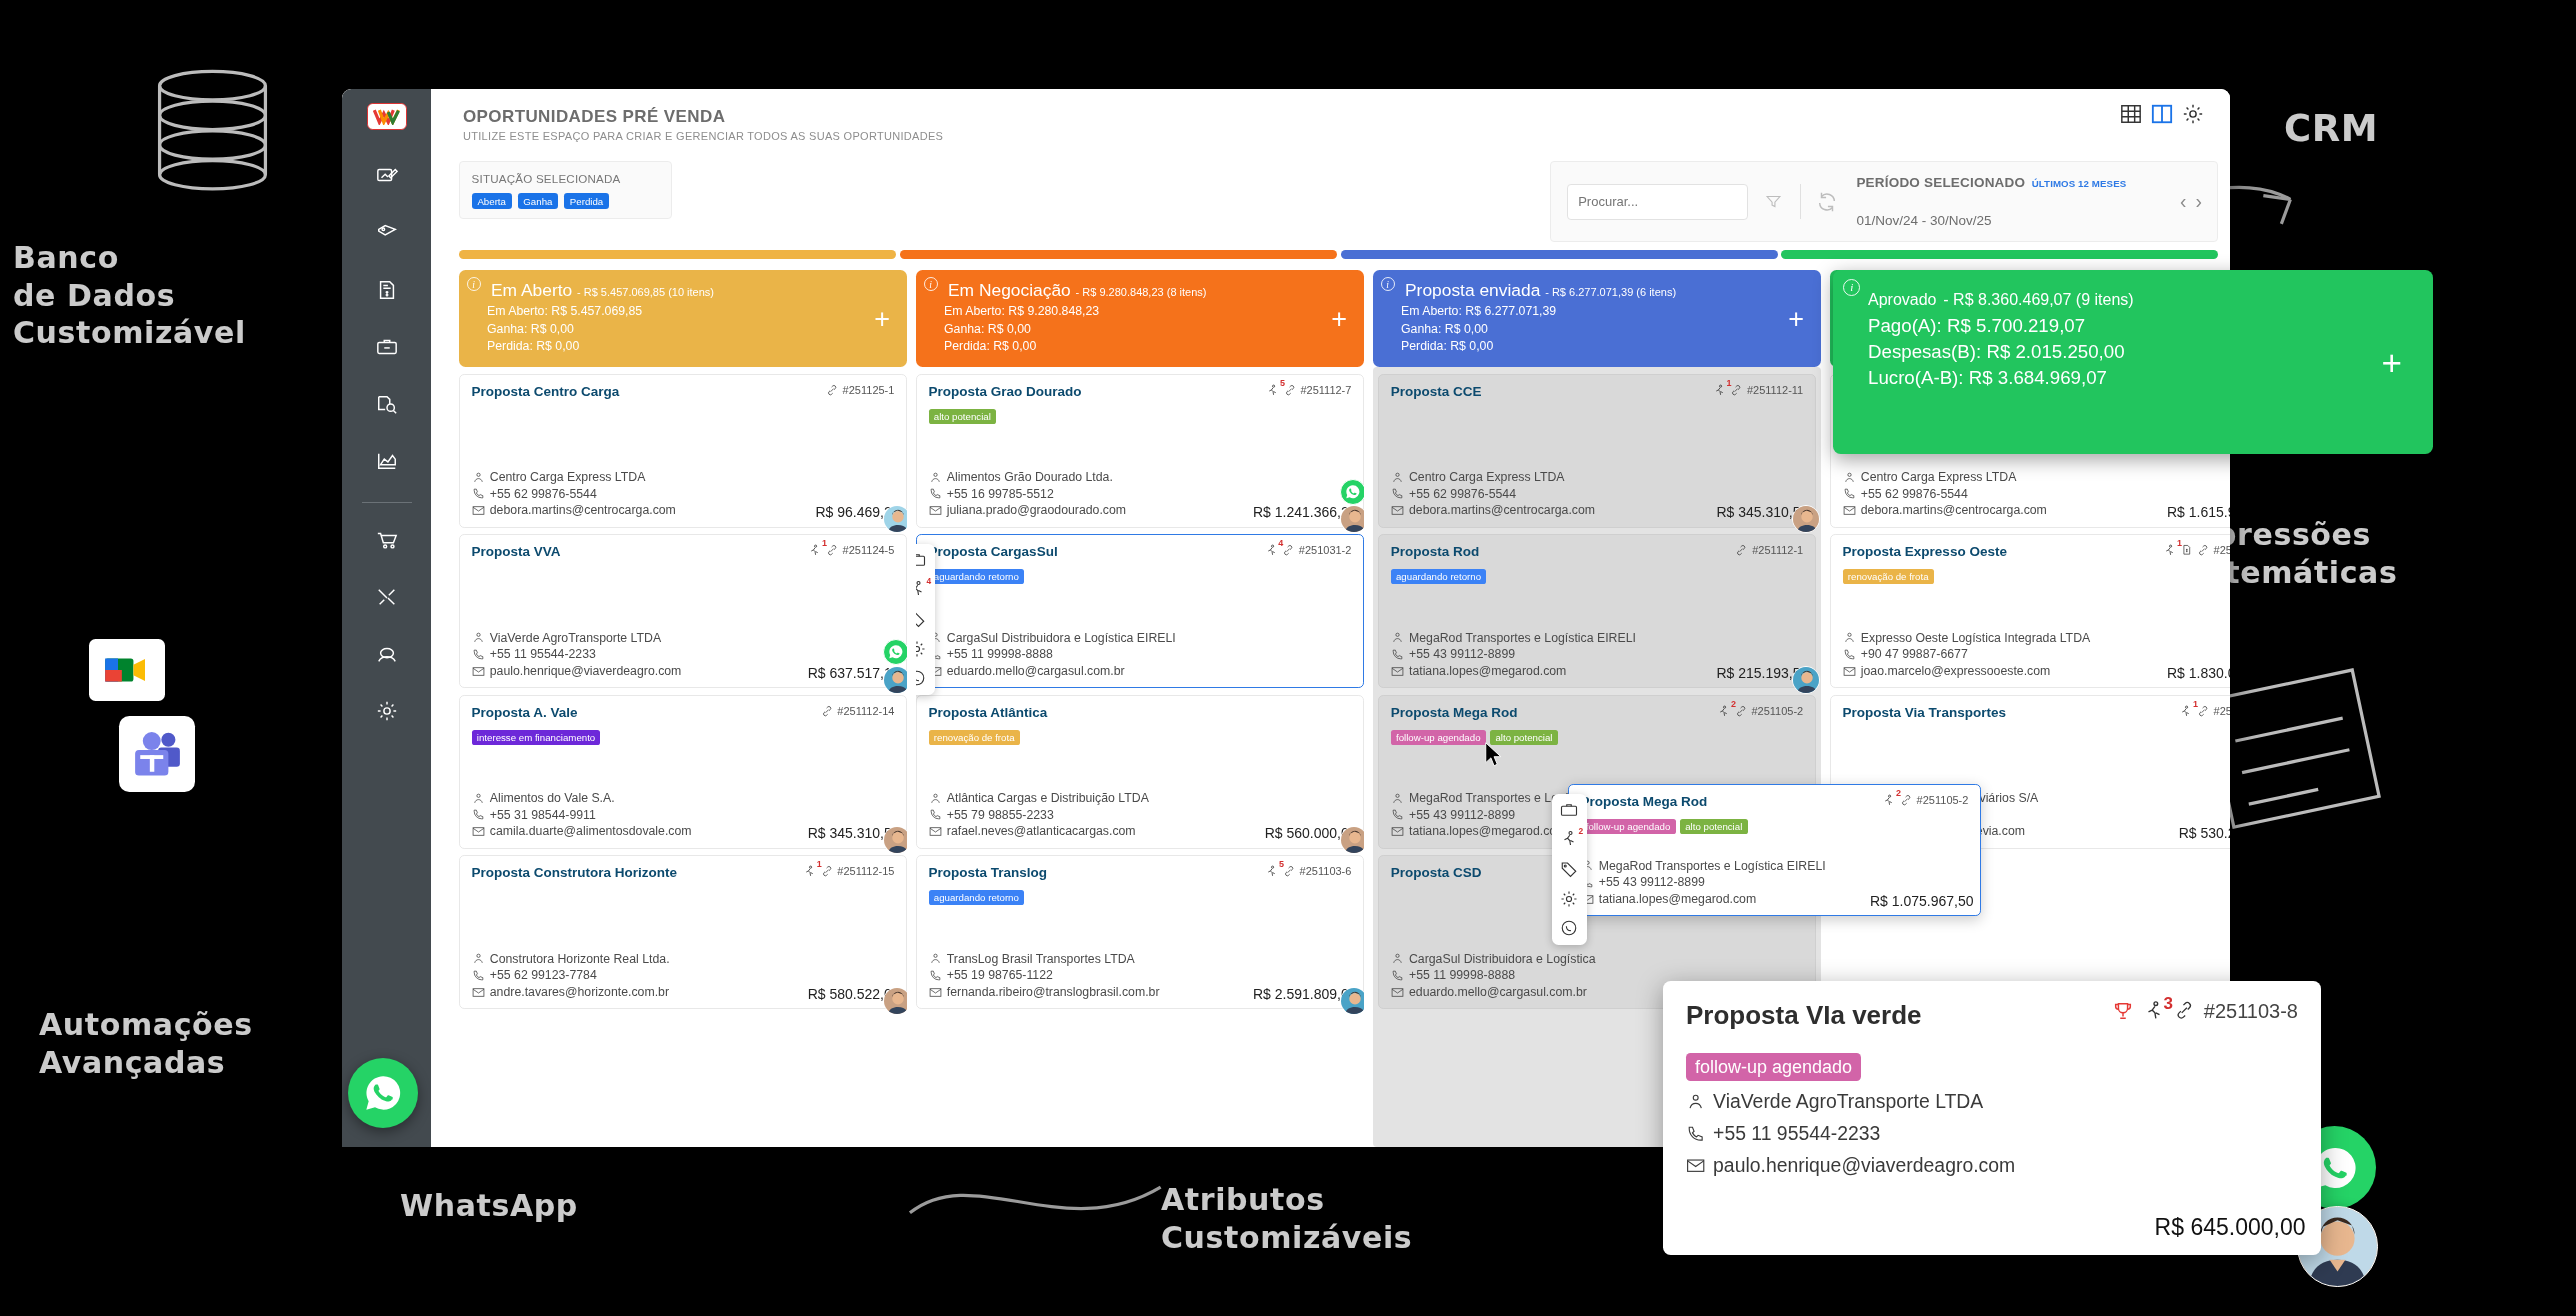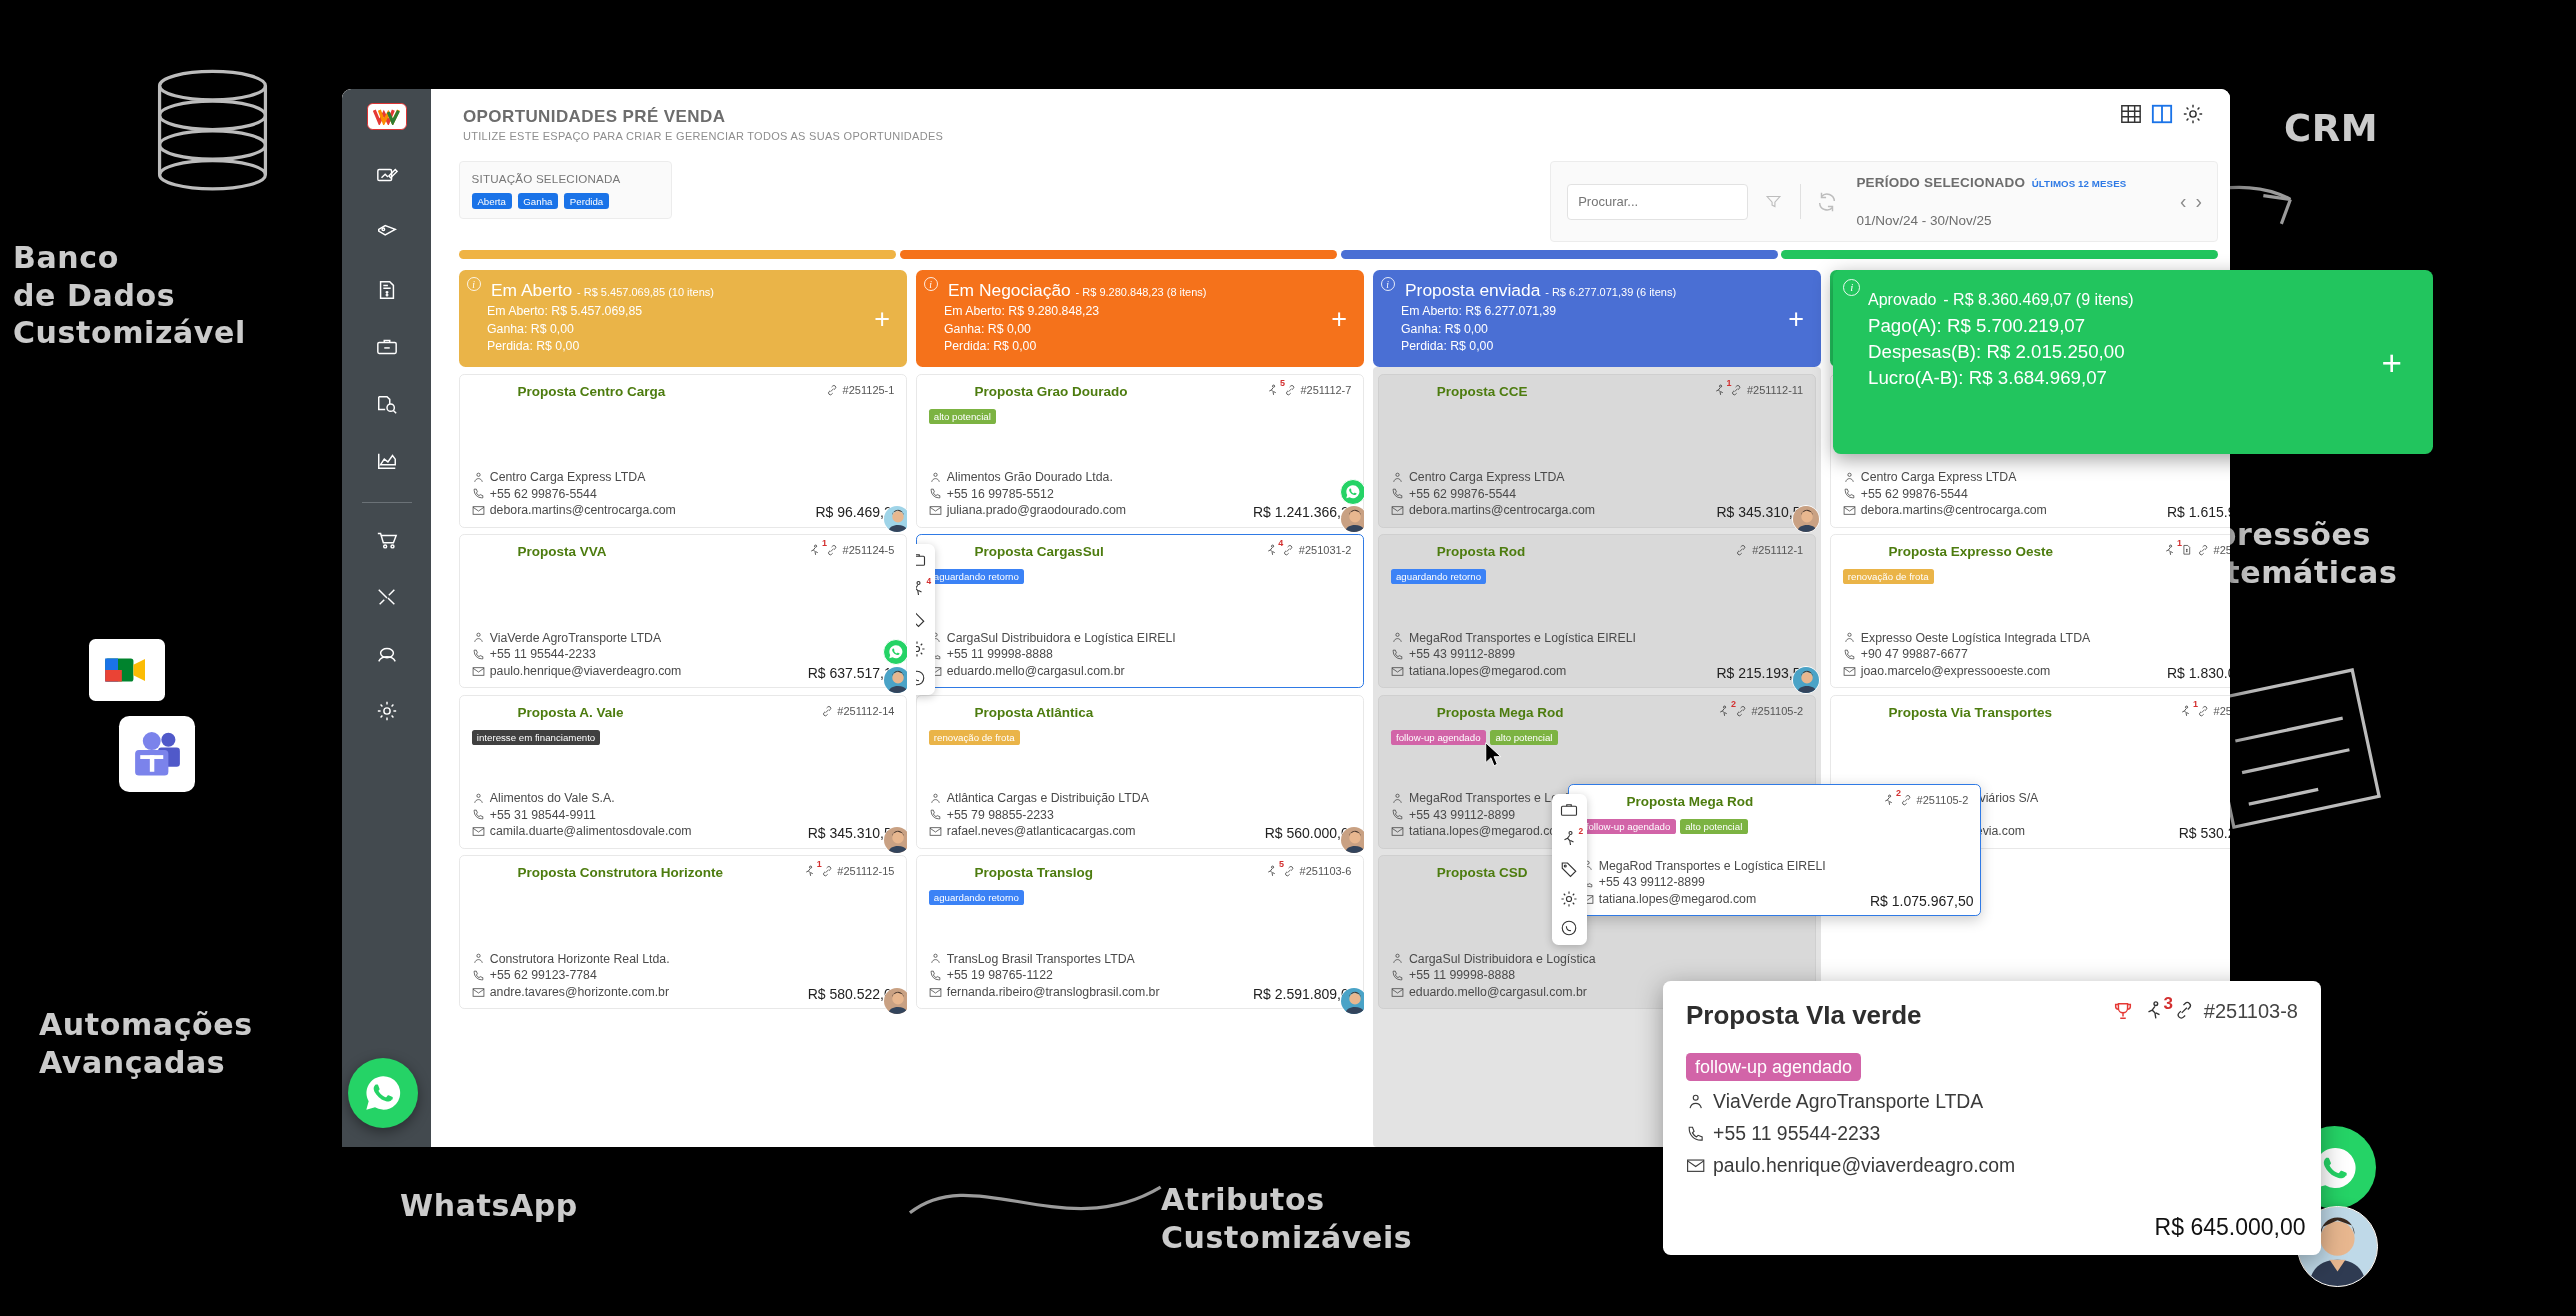--- a/index.html
+++ b/index.html
@@ -72,21 +72,21 @@
   .ch-title span.amt{font-size:11px;}
   .ch-row{font-size:12.3px;margin-left:14px;margin-top:3.2px;}
   .col-body{flex:1;padding:6.5px 0 0;overflow:hidden;}
   .col-body.dim{background:#e3e3e3;border-radius:3.9px;padding:6.5px 5.2px 0;}
 
   
   .card{background:#fff;border:0.6px solid #e8e8e8;border-radius:5.2px;padding:9px 11.6px 7.7px;
         margin-bottom:6.5px;position:relative;height:154px;cursor:pointer;}
   .col-body.dim .card{background:#d9d9d9;border-color:#cfcfcf;}
   .card-top{display:flex;align-items:flex-start;justify-content:space-between;}
-  .card-title{font-size:13.5px;font-weight:600;color:#4d7c0f;margin-left:46px;}
+  .card-title{font-size:13.5px;font-weight:600;color:#0c4a6e;}
   .card-meta{display:flex;align-items:flex-start;gap:4.5px;font-size:11px;color:#555;white-space:nowrap;}
   .runner{position:relative;}
   .runner .cnt{position:absolute;top:-5.8px;right:-5.8px;font-size:9px;color:#d32f2f;font-weight:700;}
   .tags{margin-top:10.3px;display:flex;gap:4.5px;flex-wrap:wrap;min-height:0;}
   .tag{font-size:9.7px;color:#fff;padding:1.9px 5.2px;border-radius:2.6px;white-space:nowrap;}
   .card-lines{position:absolute;left:11.6px;bottom:7.7px;right:11.6px;}
   .cline{display:flex;align-items:center;gap:5.2px;font-size:12.3px;color:#4a4a4a;line-height:1.35;white-space:nowrap;}
   .cline svg{width:13px;height:13px;stroke:#4a4a4a;fill:none;stroke-width:1.5;flex:0 0 13px;}
   .card-value{position:absolute;right:6.5px;bottom:6.5px;font-size:14px;color:#222;background:inherit;padding-left:2.6px;}
   .col-body.dim .card-value{background:#d9d9d9;}
@@ -443,21 +443,21 @@
                 <div class="card-meta">
                   <span><svg width="12.3" height="12.3" viewBox="0 0 24 24" fill="none" stroke="#333" stroke-width="1.5">
                       <path d="M9 15l6-6"></path>
                       <path d="M11 6l2-2a3.5 3.5 0 015 5l-2 2"></path>
                       <path d="M13 18l-2 2a3.5 3.5 0 01-5-5l2-2"></path>
                     </svg></span>
                   <span>#251112-14</span>
                 </div>
               </div>
               <div class="tags">
-                <span class="tag" style="background:#404040">interesse em financiamento</span>
+                <span class="tag" style="background:#6d28d9">interesse em financiamento</span>
               </div>
               <div class="card-lines">
                 <div class="cline">
                   <svg viewBox="0 0 24 24">
                     <circle cx="12" cy="7" r="3"></circle>
                     <path d="M5 20c1-4 4-6 7-6s6 2 7 6"></path>
                   </svg>
                   <span>Alimentos do Vale S.A.</span>
                 </div>
                 <div class="cline">

